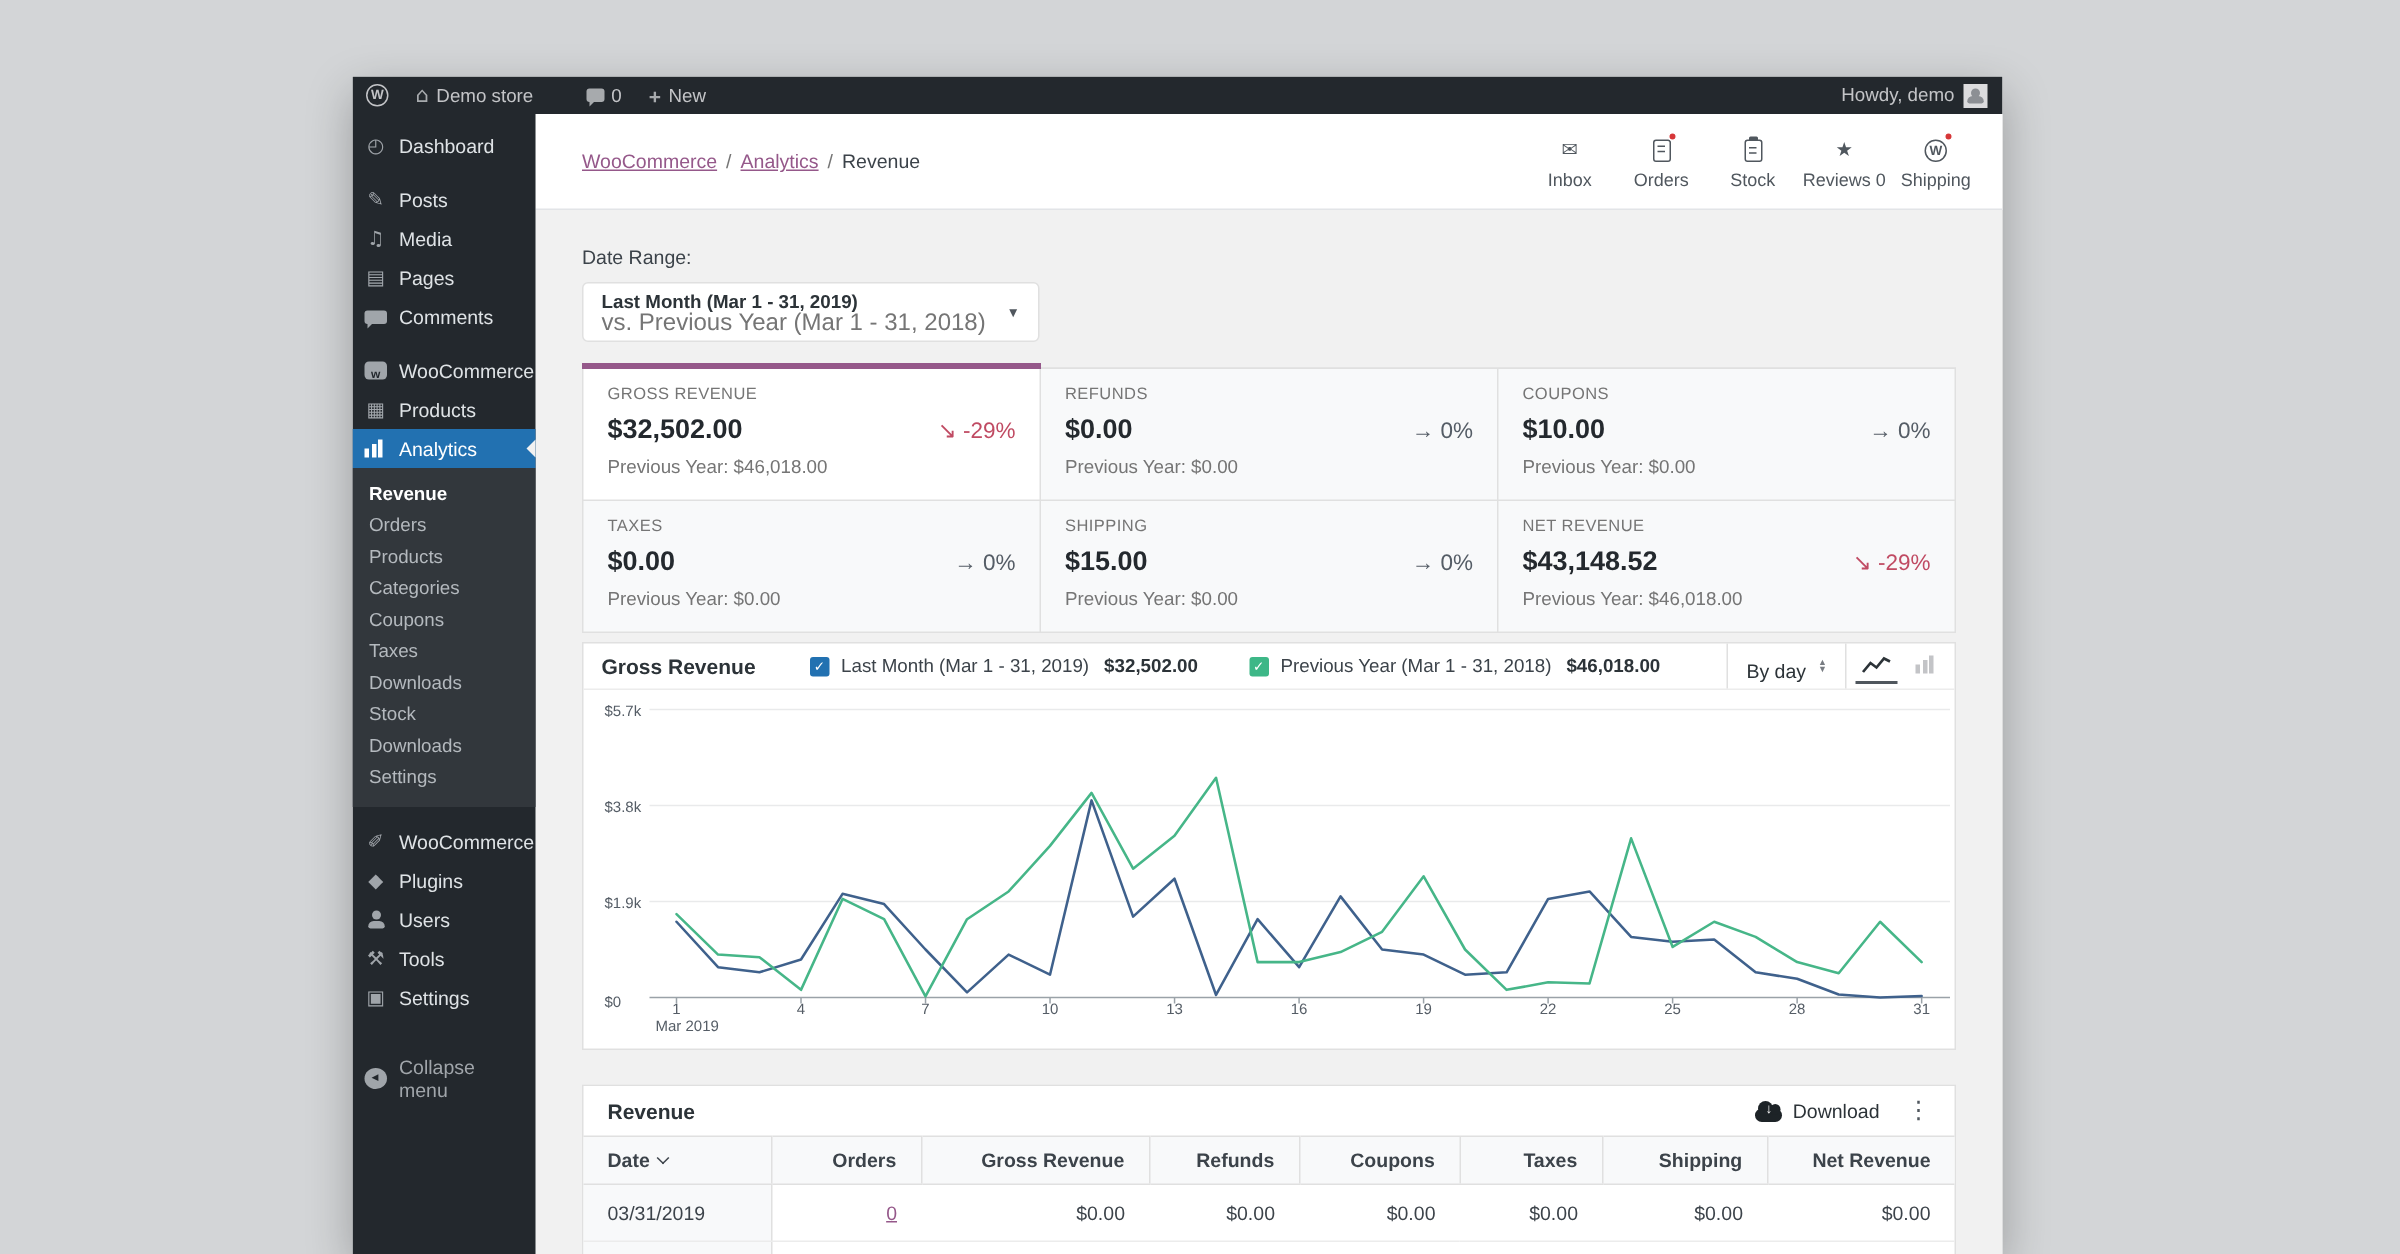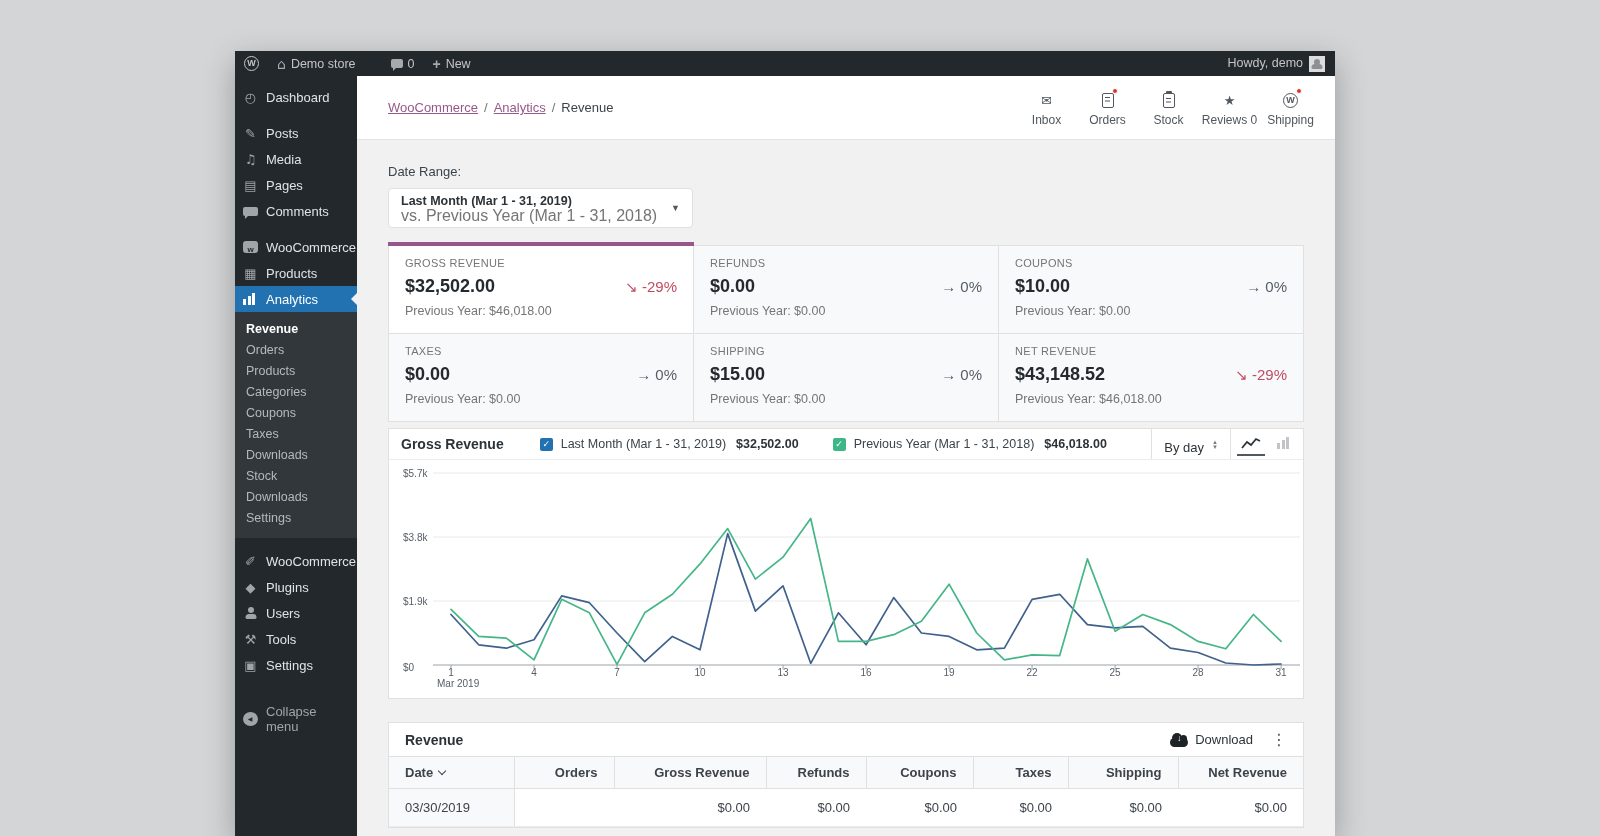--- a/index.html
+++ b/index.html
@@ -445,20 +445,30 @@
                 <th>Gross Revenue</th>
                 <th>Refunds</th>
                 <th>Coupons</th>
                 <th>Taxes</th>
                 <th>Shipping</th>
                 <th>Net Revenue</th>
               </tr>
             </thead>
           <tbody id="tbody">
               <tr>
+                <td>03/31/2019</td>
+                <td><a class="ord-link">0</a></td>
+                <td>$0.00</td>
+                <td>$0.00</td>
+                <td>$0.00</td>
+                <td>$0.00</td>
+                <td>$0.00</td>
+                <td>$0.00</td>
+              </tr>
+              <tr>
                 <td>03/30/2019</td>
                 <td></td>
                 <td>$0.00</td>
                 <td>$0.00</td>
                 <td>$0.00</td>
                 <td>$0.00</td>
                 <td>$0.00</td>
                 <td>$0.00</td>
               </tr>
             </tbody>

